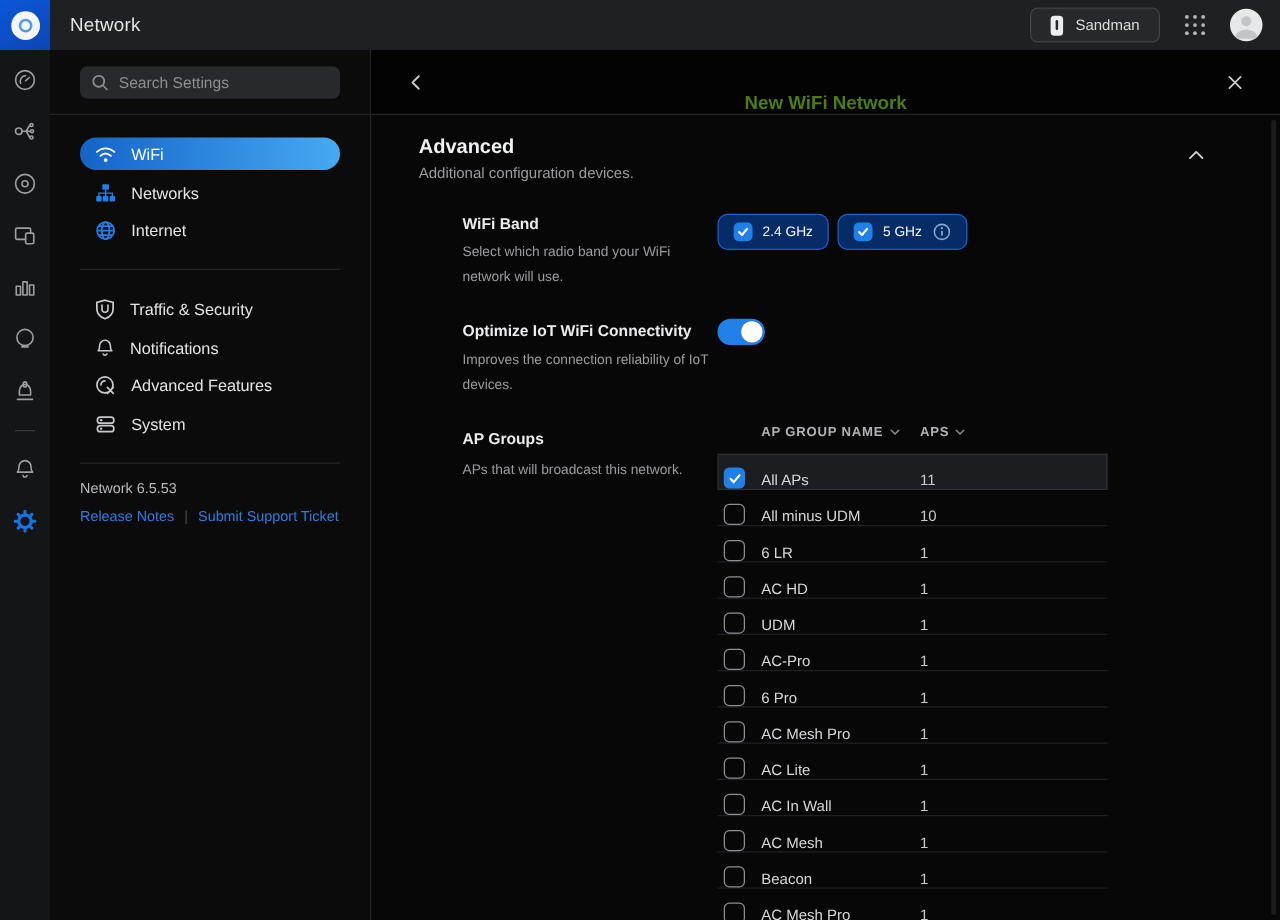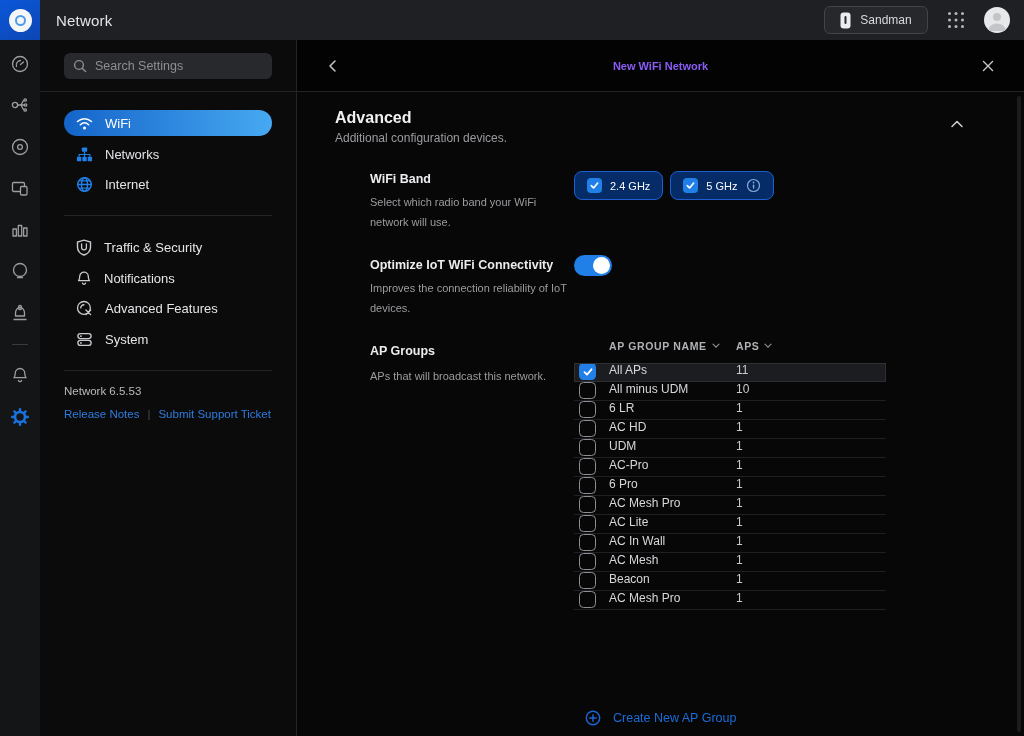--- a/index.html
+++ b/index.html
@@ -44,22 +44,22 @@
   .side-links { position:absolute; left:24px; display:flex; align-items:center; gap:8px; font-size:11.5px; }
   .side-links a { color:#2e7ce0; text-decoration:none; cursor:pointer; }
   .link-sep { color:#4a4b4f; }
   .icon16 svg { display:block; }
 
   
   .panel { position:absolute; left:296px; top:40px; width:728px; height:696px; background:#070708; border-left:1px solid #232427; }
   .panel-header { position:absolute; left:0; top:0; width:727px; height:52px; background:#030304; border-bottom:1px solid #232427; }
   .back-btn { position:absolute; left:26px; top:16px; width:20px; height:20px; cursor:pointer; }
   .close-btn { position:absolute; right:26px; top:16px; width:20px; height:20px; cursor:pointer; }
-  .panel-title { position:absolute; left:0; top:0; width:727px; height:52px; display:flex; align-items:center; justify-content:center;
-    color:#8b5cf6; font-size:11px; font-weight:700; }
+  .panel-title { position:absolute; left:0; top:16px; width:727px; height:52px; display:flex; align-items:center; justify-content:center;
+    color:#4d7c0f; font-size:15px; font-weight:700; }
 
   .section-head { position:absolute; left:38px; top:69px; }
   .section-title { color:#f0f1f2; font-size:16px; font-weight:700; }
   .section-sub { margin-top:4px; color:#9b9c9f; font-size:12px; }
   .collapse-btn { position:absolute; left:650px; top:74px; width:24px; height:24px; cursor:pointer; }
 
   .field-label { position:absolute; left:73px; color:#ececee; font-size:12.5px; font-weight:700; }
   .field-desc { position:absolute; left:73px; width:206px; color:#9b9c9f; font-size:11px; line-height:20px; }
 
   .band-row { position:absolute; left:277px; top:131px; display:flex; gap:7px; }
@@ -73,21 +73,21 @@
   .toggle { position:absolute; left:277px; top:215px; width:38px; height:21px; border-radius:10.5px; background:#3c3d41; cursor:pointer; }
   .toggle .knob { position:absolute; left:2px; top:2px; width:17px; height:17px; border-radius:50%; background:#ffffff; }
   .toggle.on { background:#2180e8; }
   .toggle.on .knob { left:19px; }
 
   
   .tbl { position:absolute; left:277px; top:300px; width:312px; }
   .thead { position:relative; height:23px; }
   .th { position:absolute; top:0; display:flex; align-items:center; gap:5px; color:#b0b2b5; font-size:10.5px; font-weight:700; letter-spacing:.06em; cursor:pointer; }
   .th.c-name { left:35px; } .th.c-aps { left:162px; }
-  .tr { position:relative; height:19px; border-bottom:1px solid #1f2023; display:flex; align-items:flex-start; cursor:pointer; }
+  .tr { position:relative; height:29px; border-bottom:1px solid #1f2023; display:flex; align-items:flex-end; cursor:pointer; }
   .tr.selected { background:#1c1d20; outline:1px solid #2e2f33; outline-offset:-1px; }
   .tr .cb { width:17px; height:17px; margin-left:5px; border-radius:4.5px; border:1.5px solid #8e8f93;
     display:flex; align-items:center; justify-content:center; cursor:pointer; }
   .tr .cb svg { display:none; }
   .tr .cb.checked { background:#2180e8; border:none; }
   .tr .cb.checked svg { display:block; }
   .td-name { position:absolute; left:35px; color:#d7d8da; font-size:12px; }
   .td-aps { position:absolute; left:162px; color:#c9cacd; font-size:12px; }
 
   .create-row { position:absolute; left:288px; top:666px; height:24px; display:flex; align-items:center; gap:12px; cursor:pointer; }
@@ -506,22 +506,15 @@
       <div class="tr">
         <span class="cb">
           
         </span>
         <span class="td-name">AC Mesh Pro</span>
         <span class="td-aps">1</span>
       </div>
 
   </div>
 
-  <div class="create-row">
-    <svg width="16" height="16" viewBox="0 0 16 16">
-      <circle cx="8" cy="8" r="6.7" fill="none" stroke="#1a66d4" stroke-width="1.4"></circle>
-      <path d="M8 4.8 V11.2 M4.8 8 H11.2" stroke="#1a66d4" stroke-width="1.4" stroke-linecap="round"></path>
-    </svg>
-    <span class="create-label">Create New AP Group</span>
-  </div>
 
   <div class="scrollbar"></div>
 </div>
 
 </body></html>

